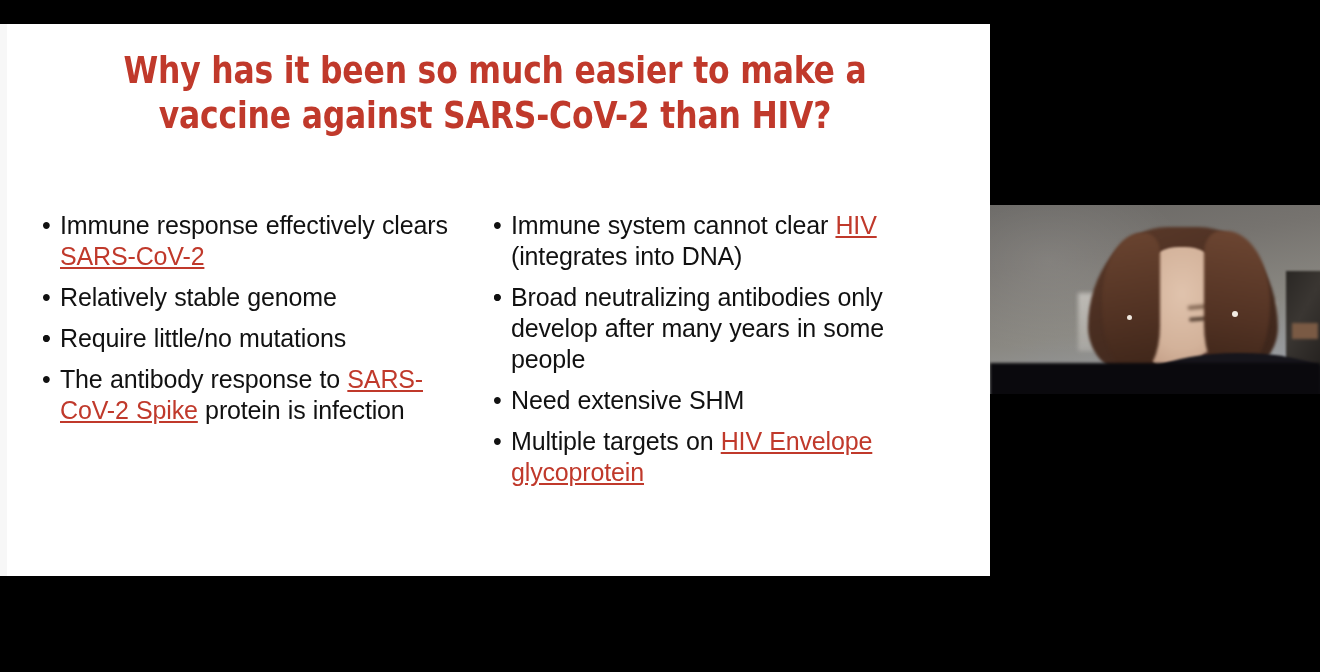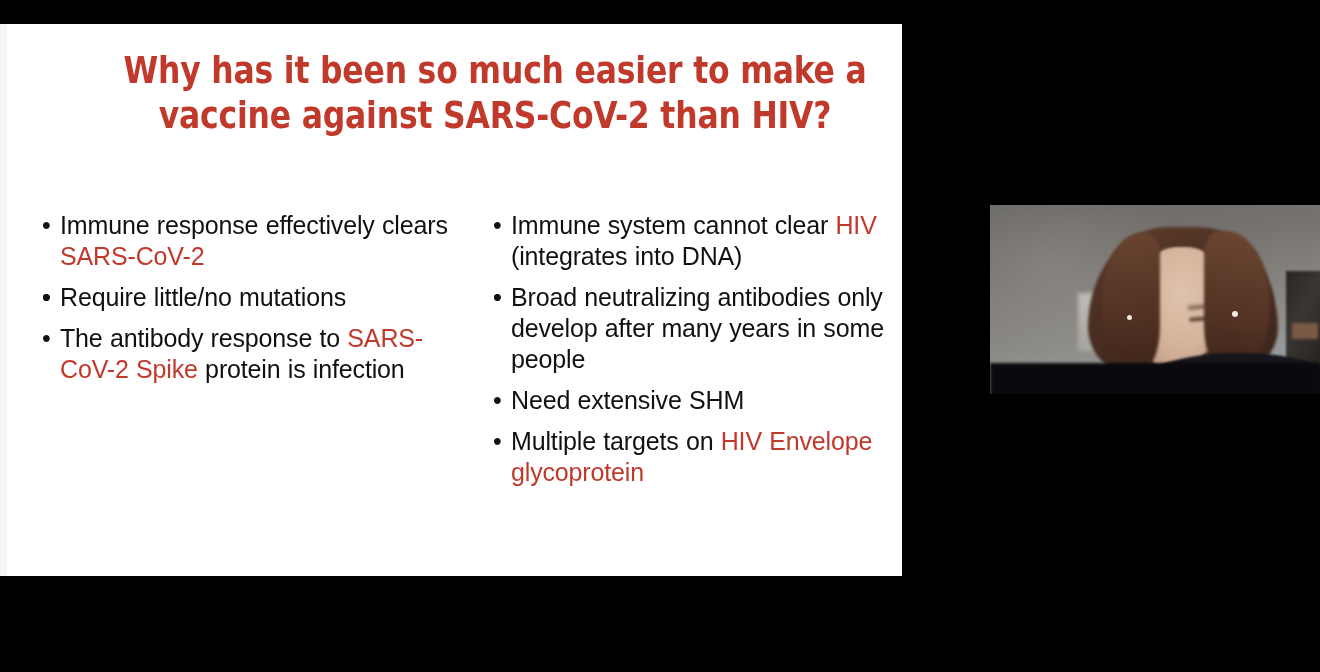--- a/index.html
+++ b/index.html
@@ -19,21 +19,21 @@
     width: 1320px;
     height: 672px;
     background: #000000;
   }
 
   
   #slide {
     position: absolute;
     left: 0px;
     top: 24px;
-    width: 902px;
+    width: 990px;
     height: 552px;
     background: #ffffff;
     overflow: hidden;
   }
   #slide-left-edge {
     position: absolute;
     left: 0px;
     top: 0px;
     width: 7px;
     height: 552px;
@@ -80,21 +80,21 @@
   }
   .bullet-item .bullet-dot {
     position: absolute;
     left: 4px;
     top: 0px;
     font-size: 25px;
     line-height: 31px;
     color: #111111;
   }
   .bullet-item .txt { display: inline; }
-  .hl { color: #C0392B; }
+  .hl { color: #C0392B; text-decoration: underline; }
 
   
   #video-tile {
     position: absolute;
     left: 990px;
     top: 205px;
     width: 330px;
     height: 189px;
     overflow: hidden;
     background: #6e6b68;
@@ -223,21 +223,21 @@
 
     <div id="slide-left-edge"></div>
 
     <div id="slide-title">
       <span class="tline">Why has it been so much easier to make a</span>
       <span class="tline">vaccine against SARS-CoV-2 than HIV?</span>
     </div>
 
     <div class="column" id="column-left">
         <div class="bullet-item"><span class="bullet-dot">•</span><span class="txt">Immune response effectively clears </span><span class="txt hl">SARS-CoV-2</span></div>
-        <div class="bullet-item"><span class="bullet-dot">•</span></div>
+        <div class="bullet-item"><span class="bullet-dot">•</span><span class="txt">Relatively stable genome</span></div>
         <div class="bullet-item"><span class="bullet-dot">•</span></div>
         <div class="bullet-item"><span class="bullet-dot">•</span><span class="txt">Require little/no mutations</span></div>
         <div class="bullet-item"><span class="bullet-dot">•</span><span class="txt">The antibody response to </span><span class="txt hl">SARS-CoV-2 Spike</span><span class="txt"> protein is infection</span></div>
       </div>
     <div class="column" id="column-right">
         <div class="bullet-item"><span class="bullet-dot">•</span><span class="txt">Immune system cannot clear </span><span class="txt hl">HIV</span><span class="txt"> (integrates into DNA)</span></div>
         <div class="bullet-item"><span class="bullet-dot">•</span></div>
         <div class="bullet-item"><span class="bullet-dot">•</span><span class="txt">Broad neutralizing antibodies only develop after many years in some people</span></div>
         <div class="bullet-item"><span class="bullet-dot">•</span><span class="txt">Need extensive SHM</span></div>
         <div class="bullet-item"><span class="bullet-dot">•</span><span class="txt">Multiple targets on </span><span class="txt hl">HIV Envelope glycoprotein</span></div>

